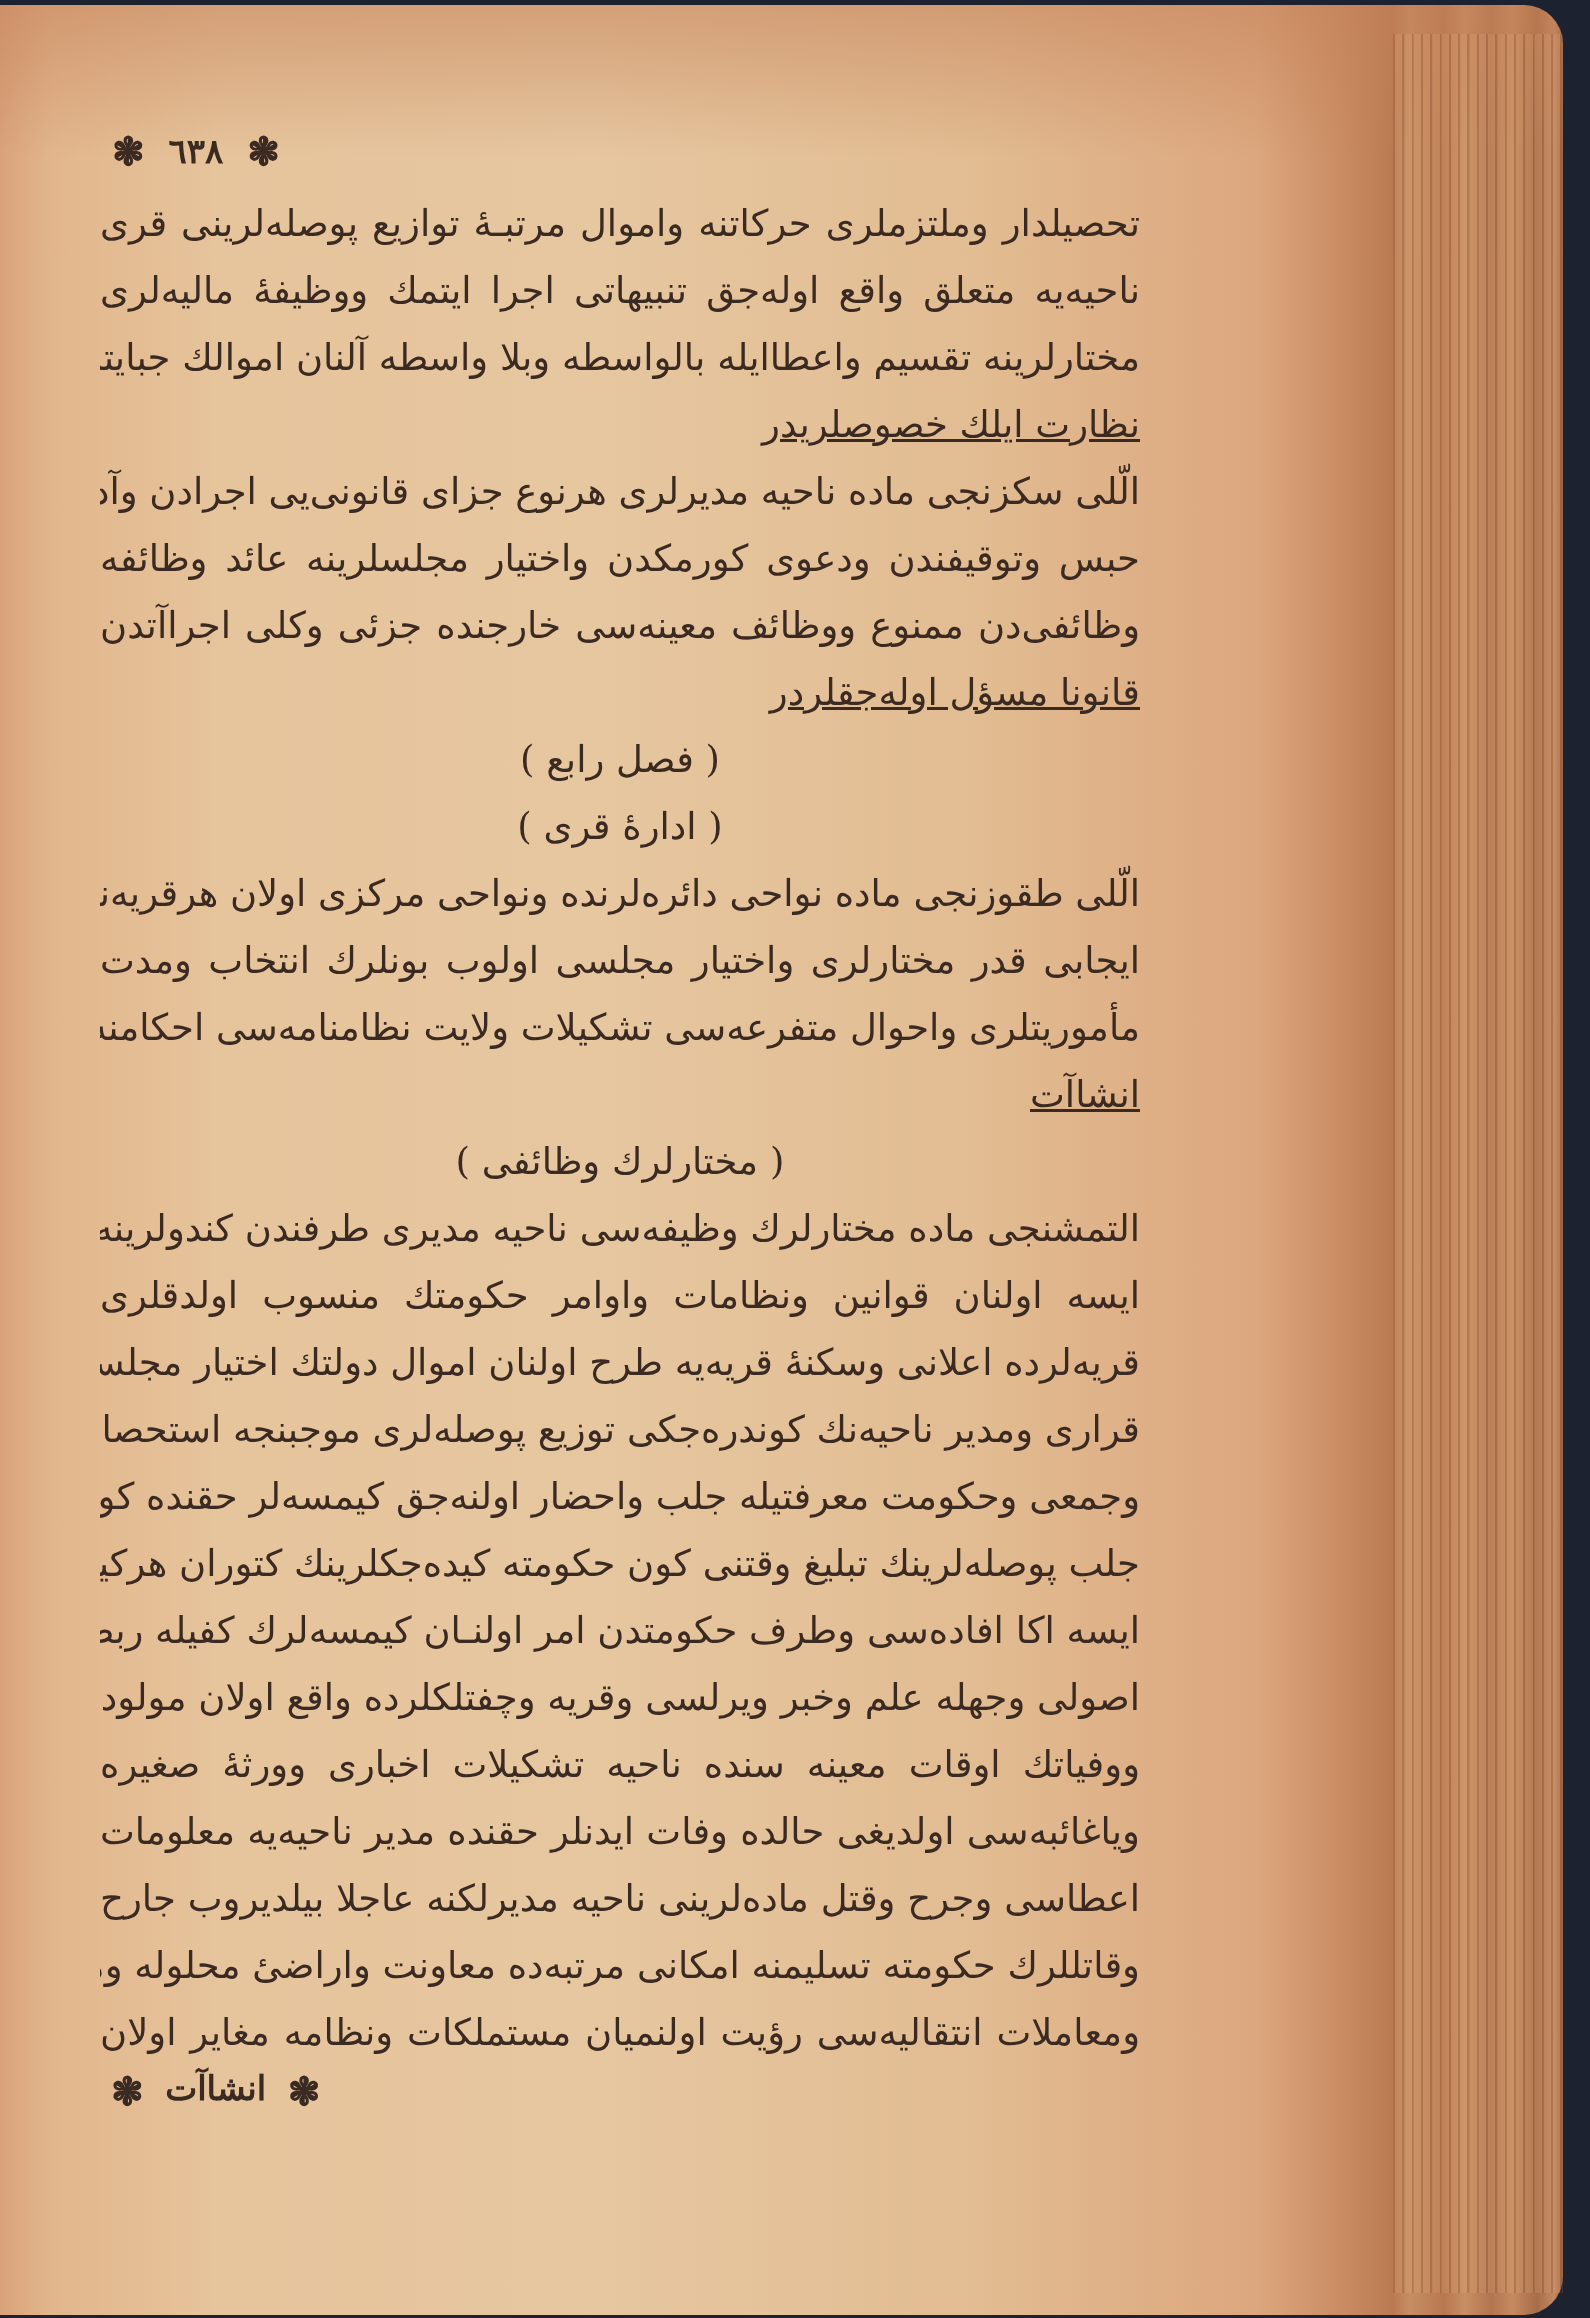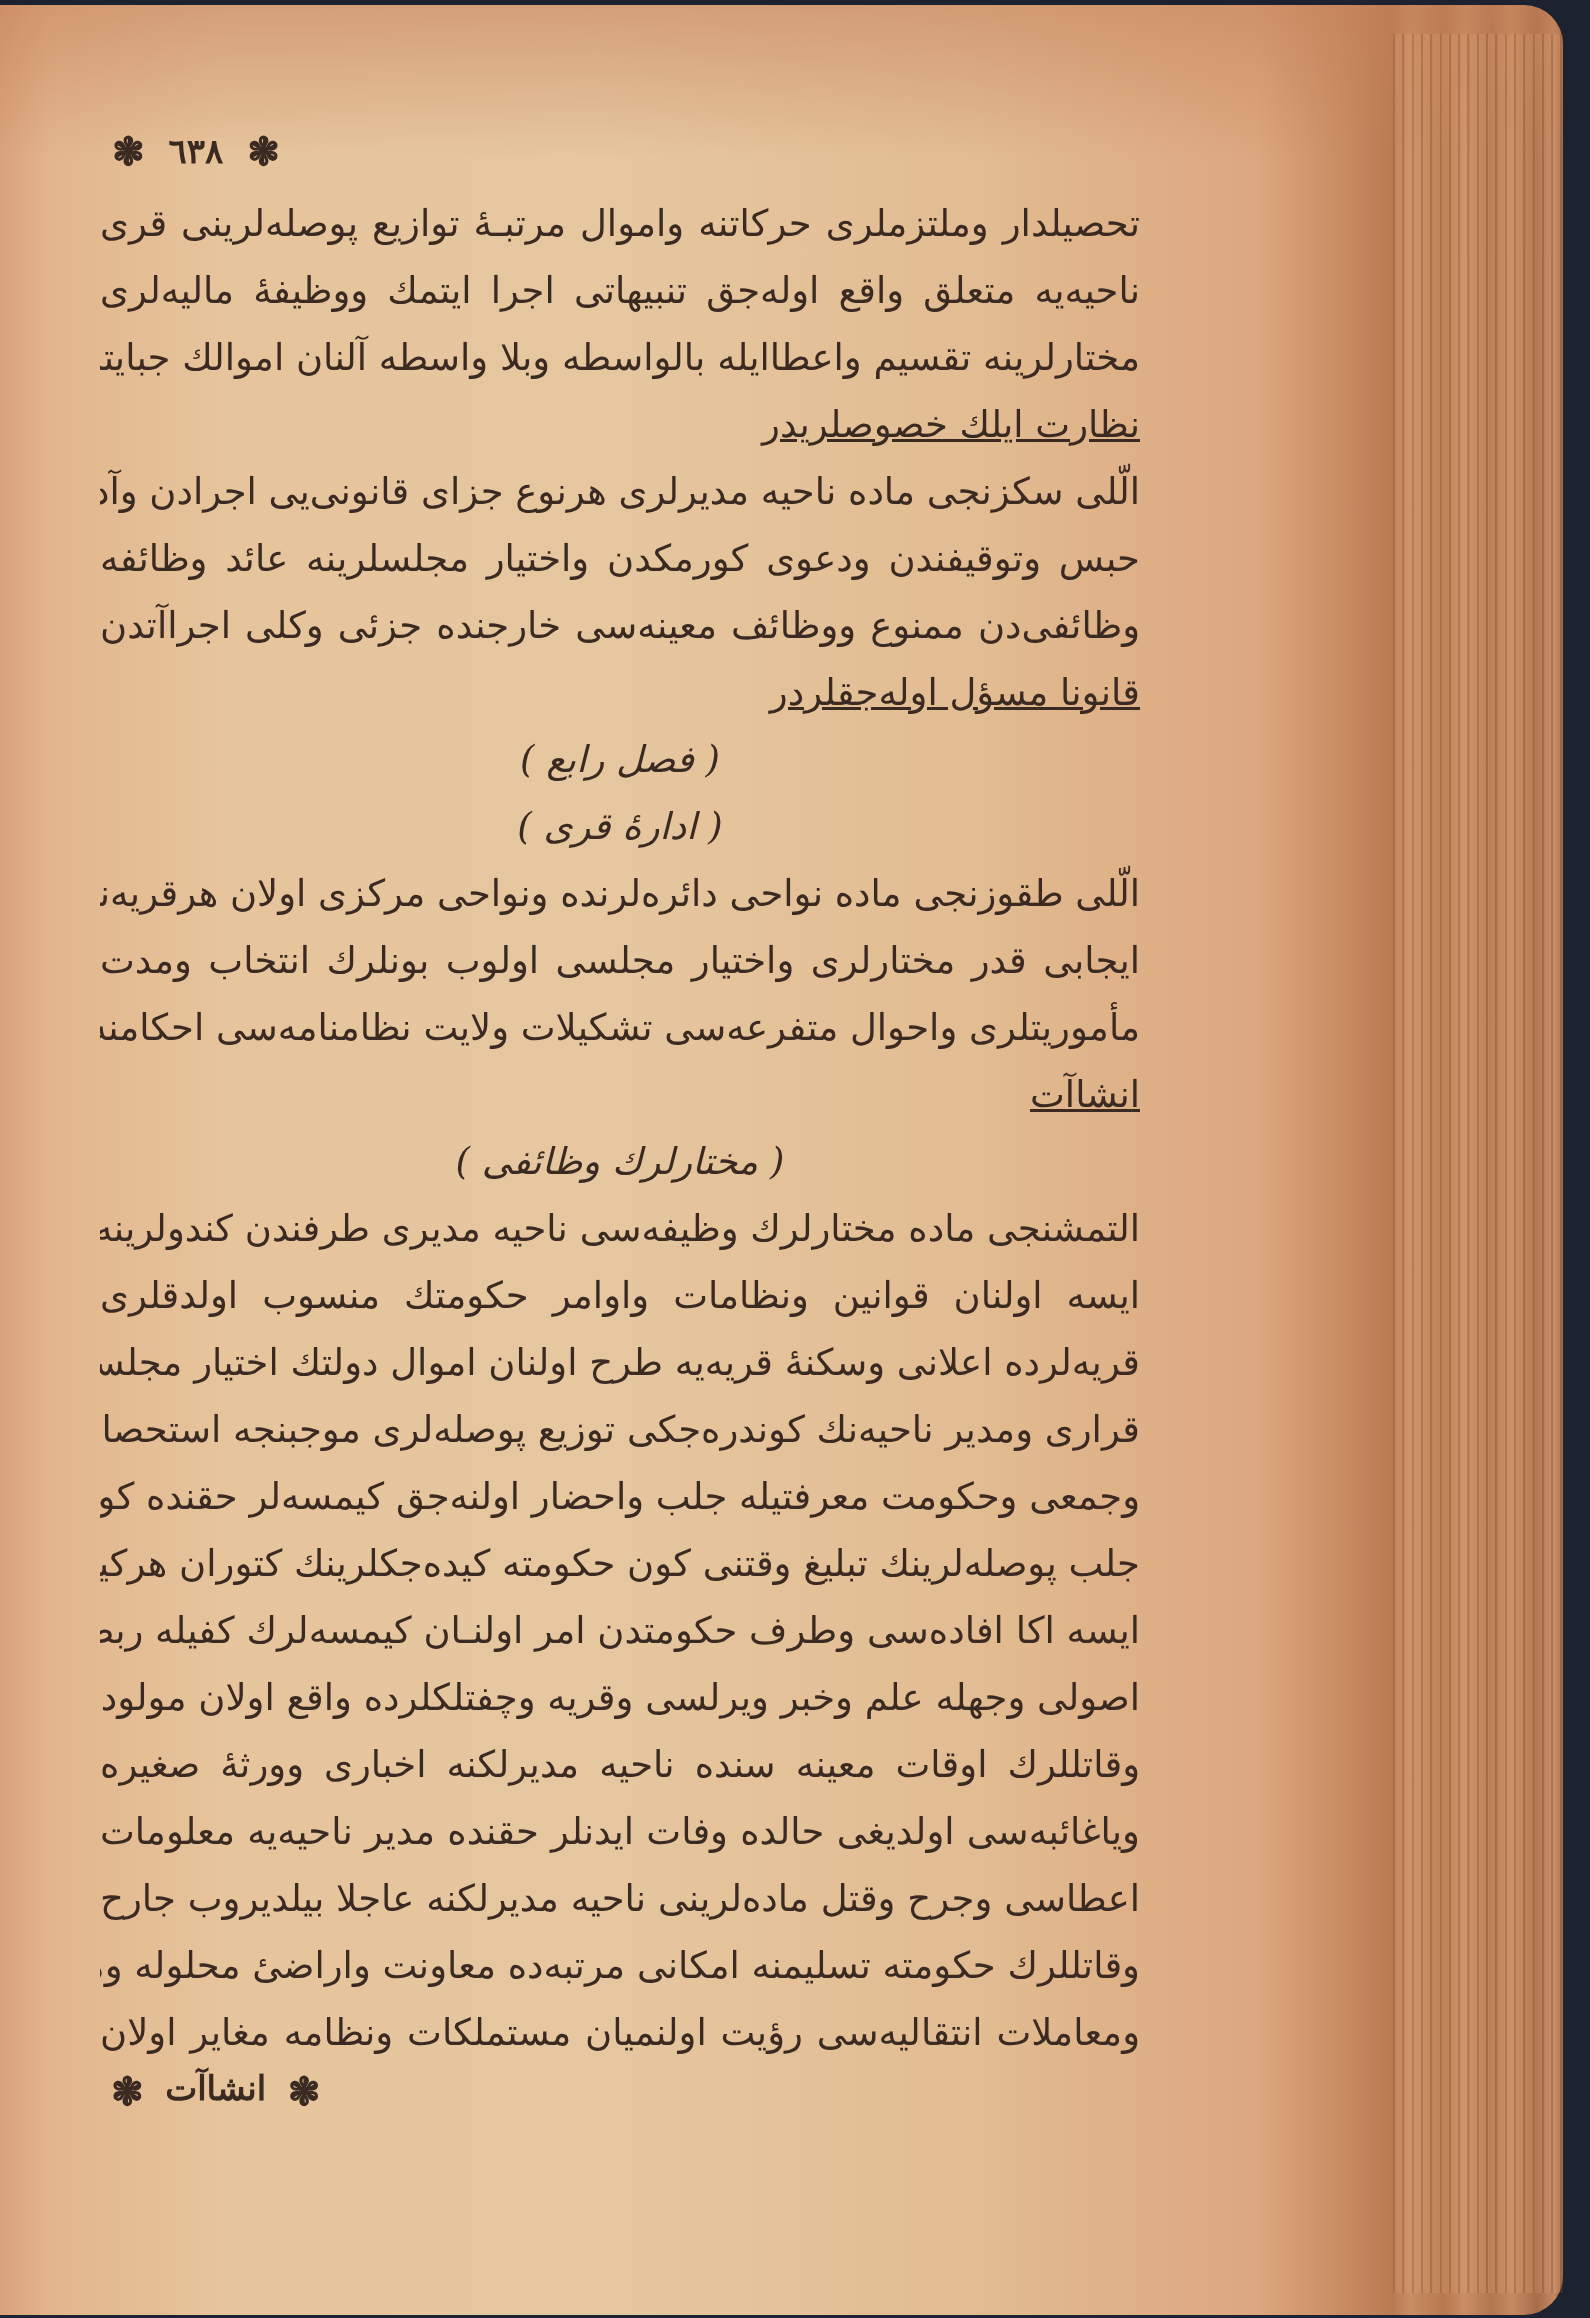--- a/index.html
+++ b/index.html
@@ -104,21 +104,20 @@
       text-align-last: justify;
       overflow: hidden;
     }
     .line.short {
       text-align-last: right;
       text-decoration: underline;
     }
     .line.center {
       text-align: left;
       text-align-last: center;
-      font-style: italic;
     }
     .footer {
       position: absolute;
       left: 99px;
       top: 2068px;
       direction: rtl;
       font-family: Liberation Sans, sans-serif;
       font-size: 34px;
       font-weight: bold;
       color: #3a2a22;
@@ -156,21 +155,21 @@
       <div class="line short">انشاآت</div>
       <div class="line center">( مختارلرك وظائفی )</div>
       <div class="line">التمشنجی ماده      مختارلرك وظیفه‌سی ناحیه مدیری طرفندن کندولرینه</div>
       <div class="line">ایسه اولنان قوانین ونظامات واوامر حکومتك منسوب اولدقلری</div>
       <div class="line">قریه‌لرده اعلانی وسکنهٔ قریه‌یه طرح اولنان اموال دولتك اختیار مجلسلری</div>
       <div class="line">قراری ومدیر ناحیه‌نك کوندره‌جکی توزیع پوصله‌لری موجبنجه استحصال</div>
       <div class="line">وجمعی وحکومت معرفتیله جلب واحضار اولنه‌جق کیمسه‌لر حقنده کوندریلان</div>
       <div class="line">جلب پوصله‌لرینك تبلیغ وقتنی کون حکومته کیده‌جکلرینك کتوران هرکیم</div>
       <div class="line">ایسه اکا افاده‌سی وطرف حکومتدن امر اولنـان کیمسه‌لرك کفیله ربطی</div>
       <div class="line">اصولی وجهله علم وخبر ویرلسی وقریه وچفتلکلرده واقع اولان مولودات</div>
-      <div class="line">وقاتللرك اوقات معینه سنده ناحیه مدیرلکنه اخباری وورثهٔ صغیره</div>
+      <div class="line">ووفیاتك اوقات معینه سنده ناحیه تشکیلات اخباری وورثهٔ صغیره</div>
       <div class="line">ویاغائبه‌سی اولدیغی حالده وفات ایدنلر حقنده مدیر ناحیه‌یه معلومات</div>
       <div class="line">اعطاسی وجرح وقتل ماده‌لرینی ناحیه مدیرلکنه عاجلا بیلدیروب جارح</div>
       <div class="line">وقاتللرك حکومته تسلیمنه امکانی مرتبه‌ده معاونت واراضیٔ محلوله ومکتومه</div>
       <div class="line">ومعاملات انتقالیه‌سی رؤیت اولنمیان مستملکات ونظامه مغایر اولان</div>
     </div>
   </div>
 
   <div class="footer">
     <span class="orn">❃</span>
     <span>انشاآت</span>

